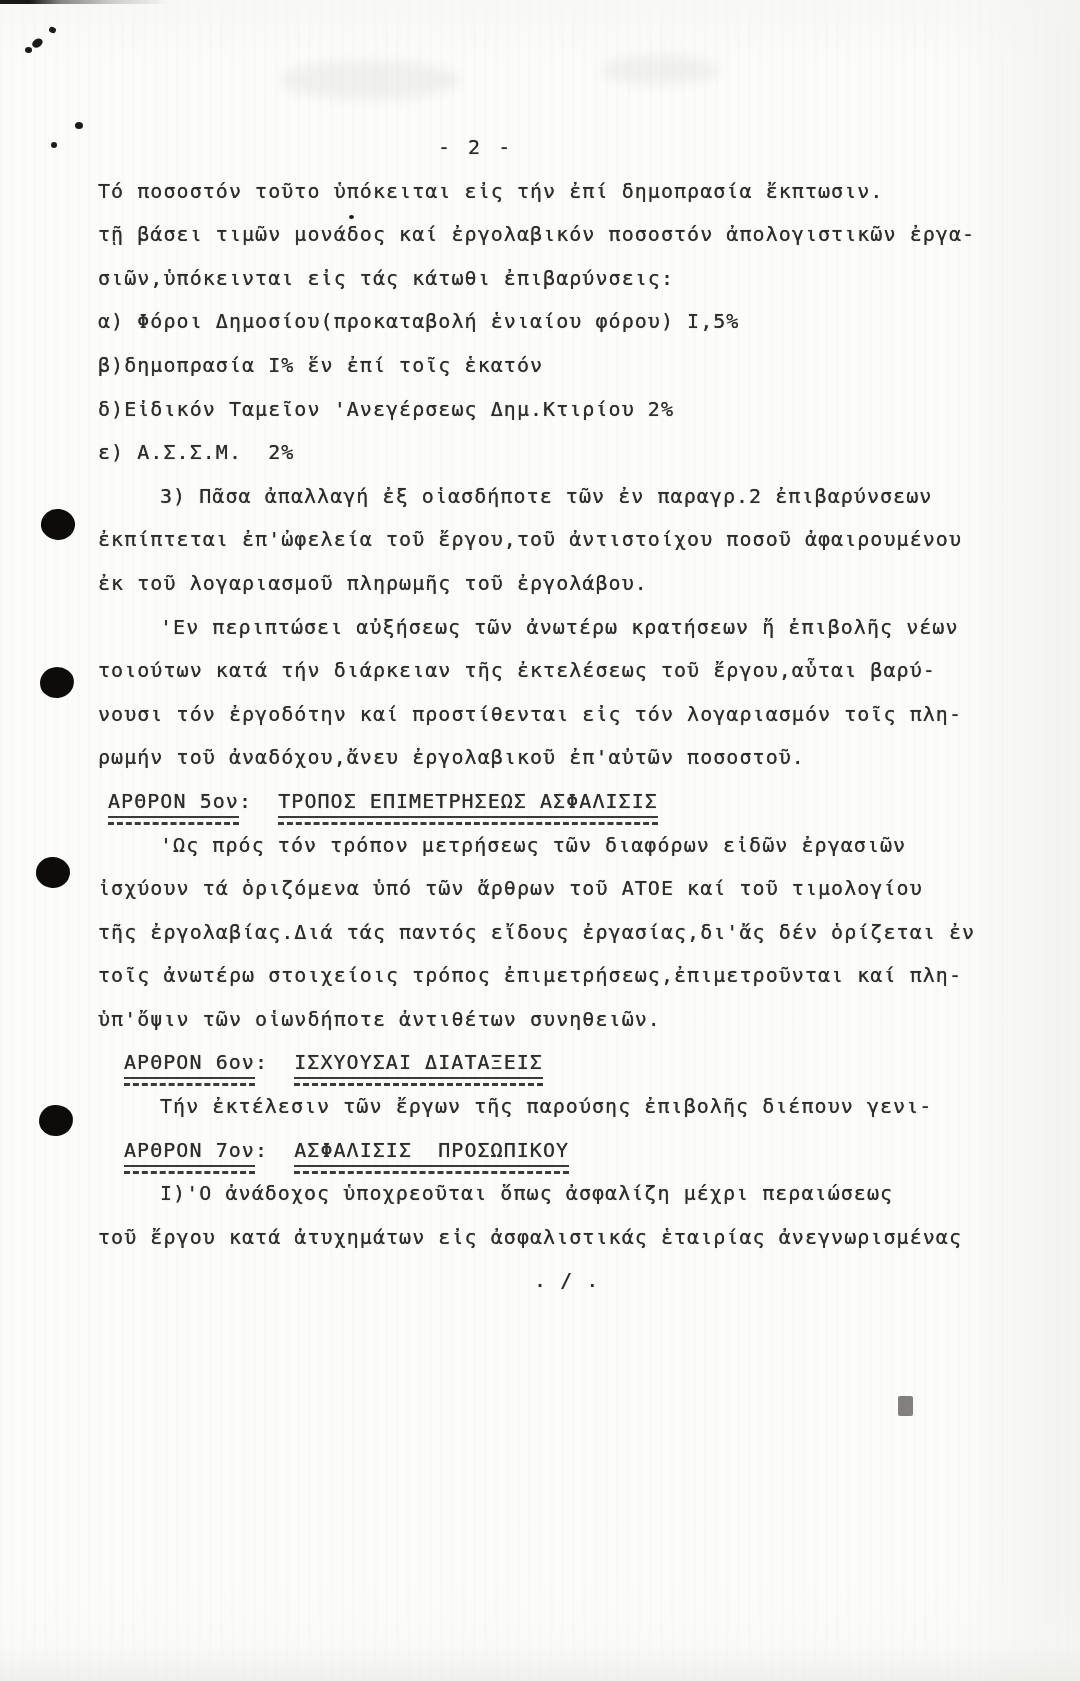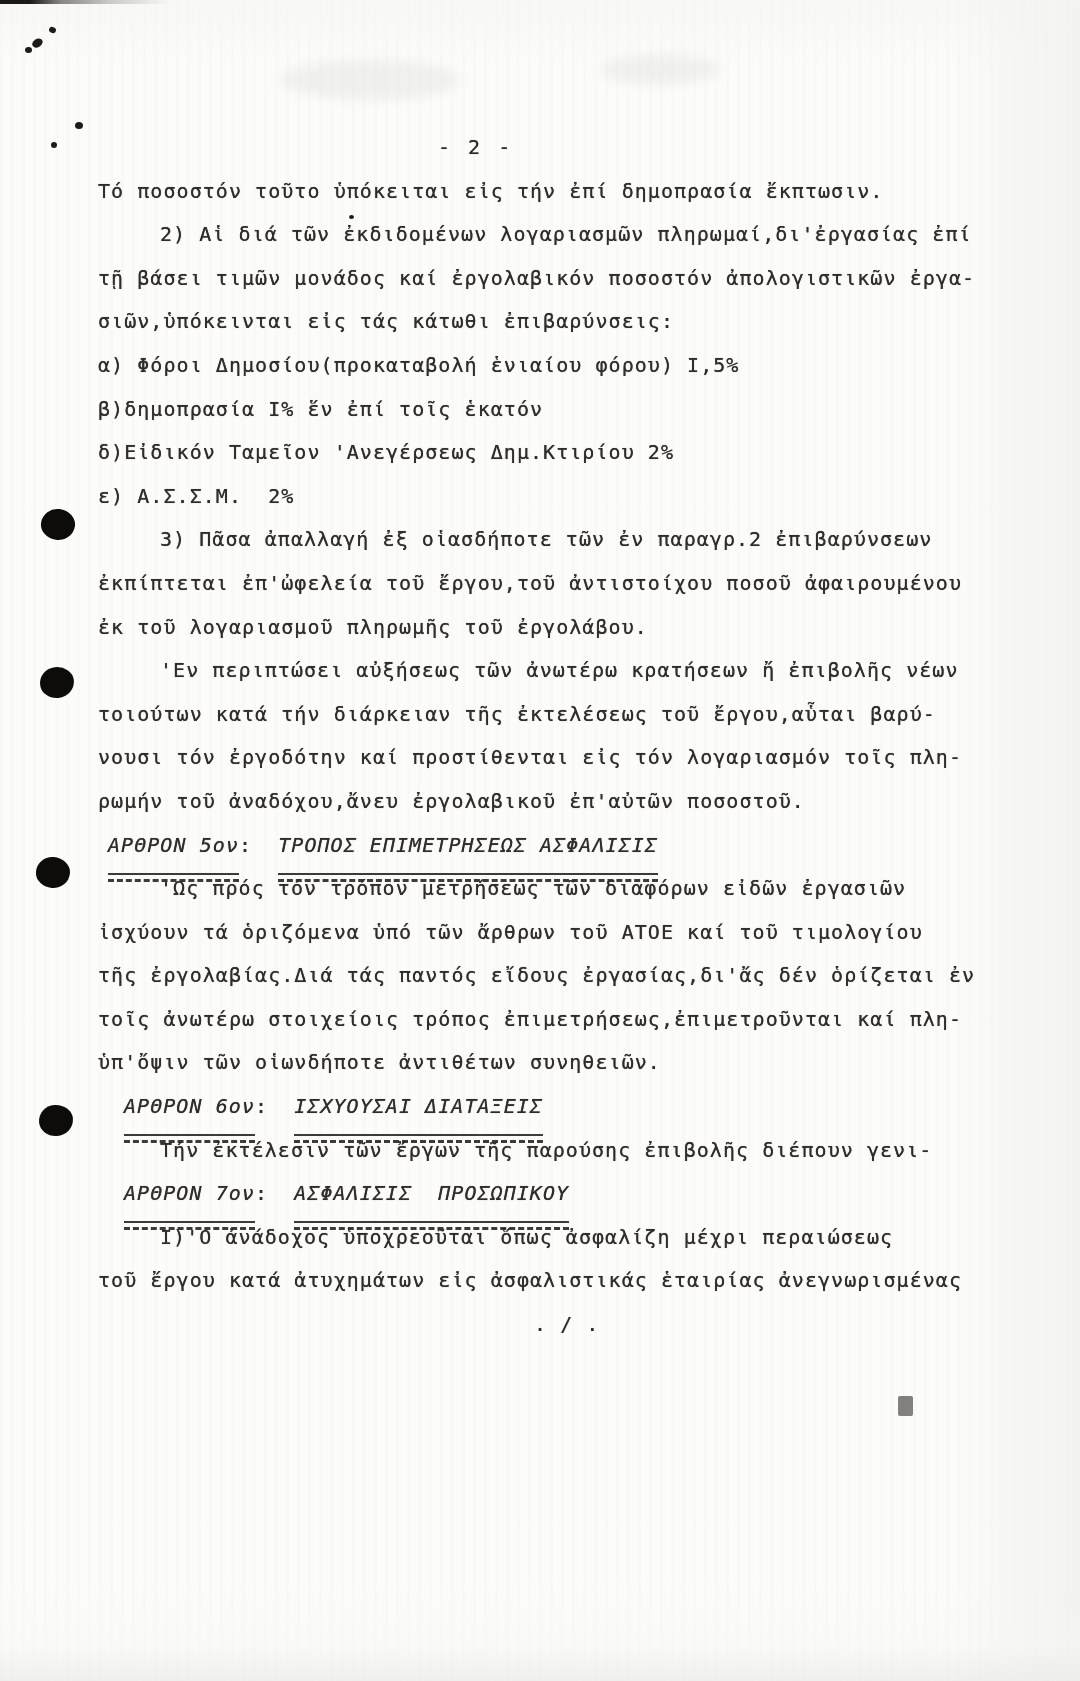--- a/index.html
+++ b/index.html
@@ -37,22 +37,21 @@
   .heading{padding-left:10px;}
   .heading.h-shift{padding-left:26px;}
   .h-dashed{
     display:inline-block;line-height:normal;
     border-bottom:3px dashed #3d3b38;
     padding-bottom:4px;
   }
   .h-solid{
     display:inline-block;line-height:normal;
     border-bottom:2px solid #3d3b38;
-    padding-bottom:16px;
-    font-style:italic;
+    padding-bottom:3px;
   }
   .hole{
     position:absolute;width:34px;height:31px;background:#0d0c0b;
     border-radius:48% 52% 50% 50%/52% 48% 52% 48%;
   }
   .speck{position:absolute;background:#1c1b19;border-radius:50%;}
   .top-edge{
     position:absolute;left:0;top:0;height:4px;width:170px;
     background:linear-gradient(90deg,#1a1918 0,#1a1918 30px,rgba(40,38,36,.55) 60px,rgba(70,68,64,.25) 110px,rgba(0,0,0,0) 170px);
   }
@@ -83,21 +82,20 @@
   <div class="hole" style="left:41px;top:509px;transform:rotate(8deg);"></div>
   <div class="hole" style="left:40px;top:667px;transform:rotate(-6deg);"></div>
   <div class="hole" style="left:36px;top:857px;transform:rotate(5deg);"></div>
   <div class="hole" style="left:39px;top:1105px;transform:rotate(-4deg);"></div>
 
   <div class="overstrike-blot" style="left:898px;top:1396px;width:15px;height:20px;"></div>
 
   <div class="textcol" id="doc-lines">
       <div class="line pagenum">- 2 -</div>
       <div class="line">Τό ποσοστόν τοῦτο ὑπόκειται εἰς τήν ἐπί δημοπρασία ἔκπτωσιν.</div>
-      <div class="line indent">2) Αἱ διά τῶν ἐκδιδομένων λογαριασμῶν πληρωμαί,δι'ἐργασίας ἐπί</div>
       <div class="line">τῇ βάσει τιμῶν μονάδος καί ἐργολαβικόν ποσοστόν ἀπολογιστικῶν ἐργα-</div>
       <div class="line">σιῶν,ὑπόκεινται εἰς τάς κάτωθι ἐπιβαρύνσεις:</div>
       <div class="line">α) Φόροι Δημοσίου(προκαταβολή ἑνιαίου φόρου) Ι,5%</div>
       <div class="line">β)δημοπρασία Ι% ἕν ἐπί τοῖς ἑκατόν</div>
       <div class="line">δ)Εἰδικόν Ταμεῖον 'Ανεγέρσεως Δημ.Κτιρίου 2%</div>
       <div class="line">ε) Α.Σ.Σ.Μ.  2%</div>
       <div class="line indent">3) Πᾶσα ἀπαλλαγή ἐξ οἱασδήποτε τῶν ἐν παραγρ.2 ἐπιβαρύνσεων</div>
       <div class="line">ἐκπίπτεται ἐπ'ὠφελεία τοῦ ἔργου,τοῦ ἀντιστοίχου ποσοῦ ἀφαιρουμένου</div>
       <div class="line">ἐκ τοῦ λογαριασμοῦ πληρωμῆς τοῦ ἐργολάβου.</div>
       <div class="line indent">'Εν περιπτώσει αὐξήσεως τῶν ἀνωτέρω κρατήσεων ἤ ἐπιβολῆς νέων</div>

